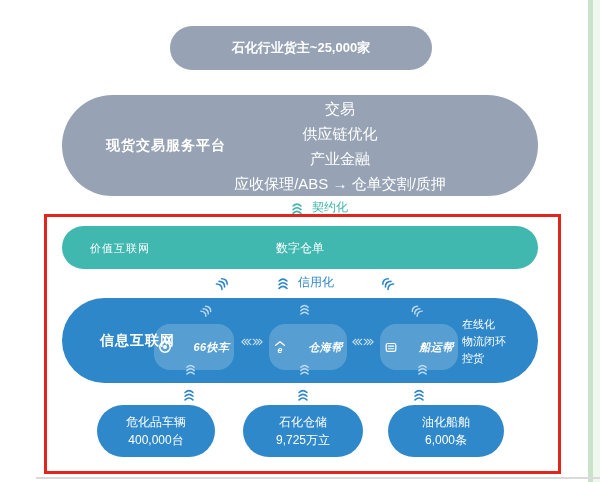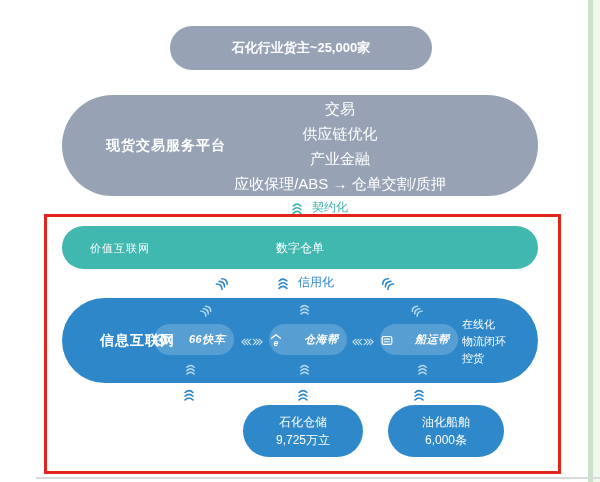--- a/index.html
+++ b/index.html
@@ -24,22 +24,22 @@
 
   .pill-teal{left:62px;top:226px;width:476px;height:43px;border-radius:22px;background:#41b8af;color:#fff;}
   .pill-teal .side-label{position:absolute;left:28px;top:50%;transform:translateY(-50%);
             font-weight:normal;font-size:11px;letter-spacing:1px;}
   .pill-teal .center-text{position:absolute;left:0;right:0;top:50%;transform:translateY(-50%);
             text-align:center;font-size:12px;}
 
   .shape-blue{left:62px;top:298px;width:476px;height:85px;border-radius:43px;background:#2e87c8;color:#fff;}
   .shape-blue .side-label{position:absolute;left:38px;top:50%;transform:translateY(-50%);
             font-weight:bold;font-size:14px;letter-spacing:1px;}
-  .logo-pill{position:absolute;top:26px;height:31px;border-radius:16px;background:rgba(255,255,255,0.20);
-            display:flex;align-items:center;justify-content:flex-start;gap:21px;color:#fff;}
+  .logo-pill{position:absolute;top:26px;height:46px;border-radius:16px;background:rgba(255,255,255,0.20);
+            display:flex;align-items:center;justify-content:center;gap:21px;color:#fff;}
   .logo-pill .logo-text{font-size:11px;font-weight:bold;font-style:italic;letter-spacing:0.5px;}
   .logo-pill.p1{left:92px;width:80px;}
   .logo-pill.p2{left:207px;width:78px;}
   .logo-pill.p3{left:318px;width:78px;}
   .chev{position:absolute;top:34px;width:24px;height:13px;color:#cfe4f5;}
   .chev.c1{left:178px;} .chev.c2{left:289px;}
   .side-note{position:absolute;left:400px;top:50%;transform:translateY(-50%);
             font-size:11px;line-height:17px;color:#fff;}
 
   .pill-bottom{top:405px;height:52px;border-radius:26px;background:#2e88ca;color:#fff;
@@ -221,20 +221,24 @@
         <path d="M3.5 5.2 Q8 0.8 12.5 5.2"></path>
         <path d="M3.5 9.4 Q8 5 12.5 9.4"></path>
         <path d="M3.5 13.6 Q8 9.2 12.5 13.6"></path>
       </svg></span>
   <span class="wifi-mid" style="left:412px;top:388px;"><svg viewBox="0 0 16 15" fill="none" stroke="currentColor" stroke-width="1.8" stroke-linecap="round">
         <path d="M3.5 5.2 Q8 0.8 12.5 5.2"></path>
         <path d="M3.5 9.4 Q8 5 12.5 9.4"></path>
         <path d="M3.5 13.6 Q8 9.2 12.5 13.6"></path>
       </svg></span>
 
+  <div class="abs pill-bottom pb1">
+    <div>危化品车辆</div>
+    <div>400,000台</div>
+  </div>
   <div class="abs pill-bottom pb2">
     <div>石化仓储</div>
     <div>9,725万立</div>
   </div>
   <div class="abs pill-bottom pb3">
     <div>油化船舶</div>
     <div>6,000条</div>
   </div>
 
 </div>

